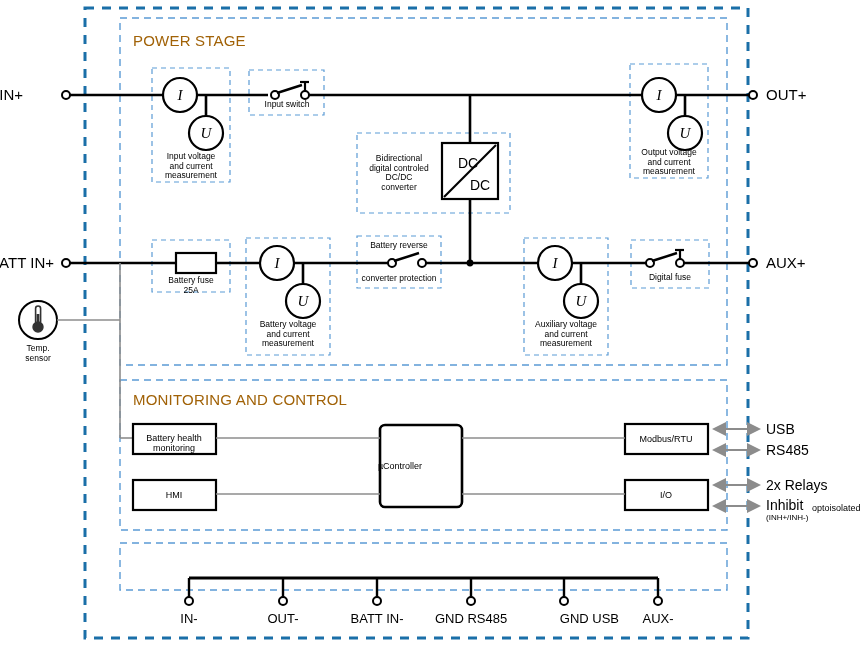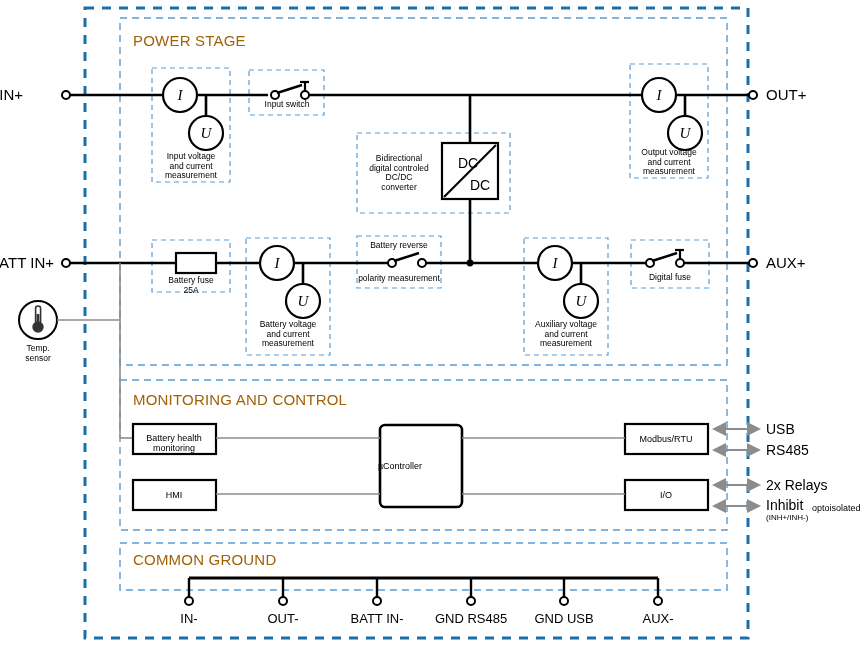--- a/index.html
+++ b/index.html
@@ -137,21 +137,20 @@
     <circle cx="189" cy="601" r="4" fill="#fff" stroke="#000" stroke-width="2"></circle>
     <circle cx="283" cy="601" r="4" fill="#fff" stroke="#000" stroke-width="2"></circle>
     <circle cx="377" cy="601" r="4" fill="#fff" stroke="#000" stroke-width="2"></circle>
     <circle cx="471" cy="601" r="4" fill="#fff" stroke="#000" stroke-width="2"></circle>
     <circle cx="564" cy="601" r="4" fill="#fff" stroke="#000" stroke-width="2"></circle>
     <circle cx="658" cy="601" r="4" fill="#fff" stroke="#000" stroke-width="2"></circle>
   </svg>
 
   <div class="lbl sec-title" style="left:133px;top:32px;">POWER STAGE</div>
   <div class="lbl sec-title" style="left:133px;top:391px;">MONITORING AND CONTROL</div>
-  <div class="lbl sec-title" style="left:133px;top:551px;">COMMON GROUND</div>
 
   <div class="lbl term-label" style="left:33px;top:86px;transform:translateX(-100%);padding-right:10px;">IN+</div>
   <div class="lbl term-label" style="left:766px;top:86px;">OUT+</div>
   <div class="lbl term-label" style="left:56px;top:254px;transform:translateX(-100%);padding-right:2px;">BATT IN+</div>
   <div class="lbl term-label" style="left:766px;top:254px;text-align:center;">AUX+</div>
 
   <div class="lbl meter" style="left:180px;top:95px;transform:translate(-50%,-50%);">I</div>
   <div class="lbl meter" style="left:206px;top:133px;transform:translate(-50%,-50%);">U</div>
   <div class="lbl meter" style="left:659px;top:95px;transform:translate(-50%,-50%);">I</div>
   <div class="lbl meter" style="left:685px;top:133px;transform:translate(-50%,-50%);">U</div>
@@ -173,21 +172,21 @@
   <div class="lbl smalltxt" style="left:669px;top:148px;width:92px;transform:translateX(-50%);white-space:pre-line;">Output voltage
 and current
 measurement</div>
 
   <div class="lbl smalltxt" style="left:191px;top:276px;width:80px;transform:translateX(-50%);white-space:pre-line;">Battery fuse
 25A</div>
   <div class="lbl smalltxt" style="left:288px;top:320px;width:92px;transform:translateX(-50%);white-space:pre-line;">Battery voltage
 and current
 measurement</div>
   <div class="lbl smalltxt" style="left:399px;top:241px;width:86px;transform:translateX(-50%);">Battery reverse</div>
-  <div class="lbl smalltxt" style="left:399px;top:274px;width:90px;transform:translateX(-50%);">polarity measurement</div>
+  <div class="lbl smalltxt" style="left:399px;top:274px;width:90px;transform:translateX(-50%);">converter protection</div>
   <div class="lbl smalltxt" style="left:566px;top:320px;width:94px;transform:translateX(-50%);white-space:pre-line;">Auxiliary voltage
 and current
 measurement</div>
   <div class="lbl smalltxt" style="left:670px;top:273px;width:76px;transform:translateX(-50%);">Digital fuse</div>
   <div class="lbl smalltxt" style="left:38px;top:344px;width:60px;transform:translateX(-50%);white-space:pre-line;">Temp.
 sensor</div>
 
   <div class="lbl boxtxt" style="left:174px;top:433px;width:83px;transform:translateX(-50%);white-space:pre-line;">Battery health
 monitoring</div>
   <div class="lbl boxtxt" style="left:174px;top:490px;width:83px;transform:translateX(-50%);white-space:pre-line;">HMI</div>
@@ -199,16 +198,16 @@
   <div class="lbl io-label" style="left:766px;top:442px;">RS485</div>
   <div class="lbl io-label" style="left:766px;top:477px;">2x Relays</div>
   <div class="lbl io-label" style="left:766px;top:497px;">Inhibit</div>
   <div class="lbl io-small" style="left:812px;top:503px;">optoisolated</div>
   <div class="lbl io-sub" style="left:766px;top:513px;">(INH+/INH-)</div>
 
   <div class="lbl gnd-label" style="left:189px;top:611px;width:110px;transform:translateX(-50%);">IN-</div>
   <div class="lbl gnd-label" style="left:283px;top:611px;width:110px;transform:translateX(-50%);">OUT-</div>
   <div class="lbl gnd-label" style="left:377px;top:611px;width:110px;transform:translateX(-50%);">BATT IN-</div>
   <div class="lbl gnd-label" style="left:471px;top:611px;width:110px;transform:translateX(-50%);">GND RS485</div>
-  <div class="lbl gnd-label" style="left:564px;top:611px;width:110px;transform:translateX(-50%);">GND USB</div>
+  <div class="lbl gnd-label" style="left:564px;top:611px;width:110px;transform:translateX(-50%);text-align:right;">GND USB</div>
   <div class="lbl gnd-label" style="left:658px;top:611px;width:110px;transform:translateX(-50%);">AUX-</div>
 
 </div>
 
 </body></html>

